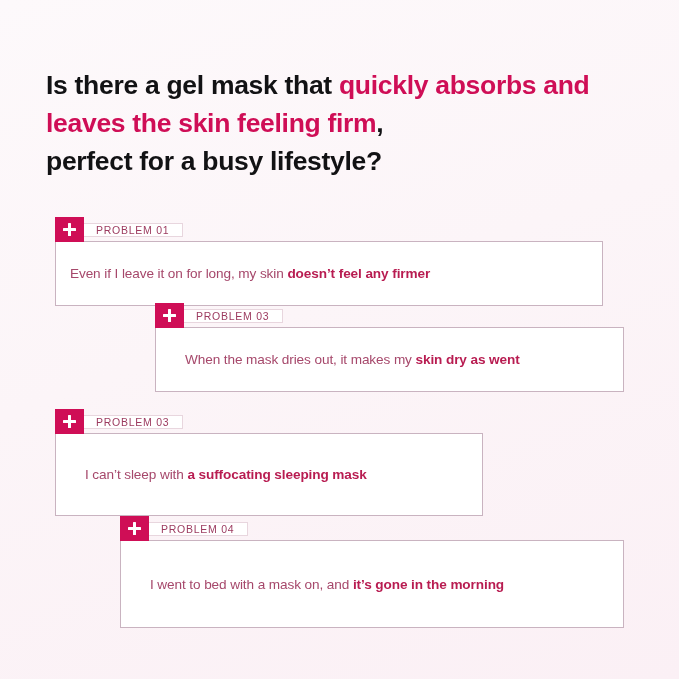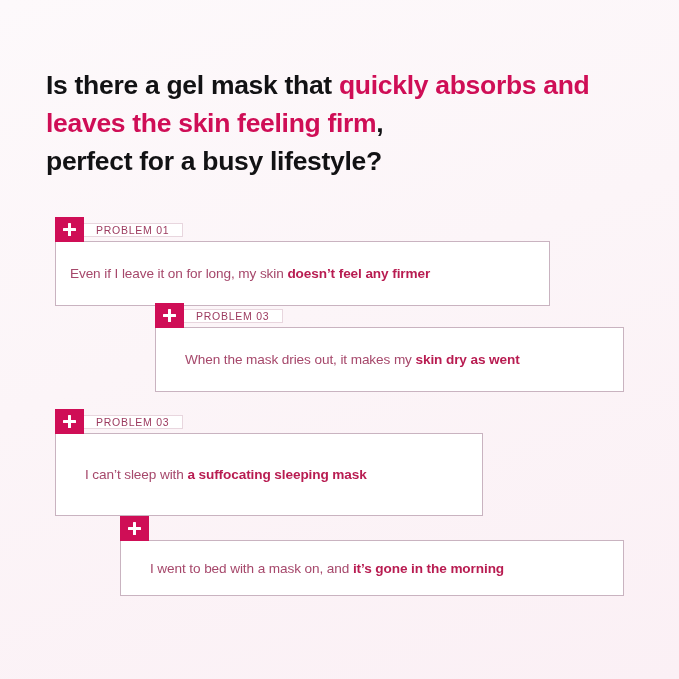--- a/index.html
+++ b/index.html
@@ -112,33 +112,33 @@
     letter-spacing: -0.1px;
     white-space: nowrap;
   }
   .card-text b {
     color: #b81c51;
     font-weight: 700;
   }
 
   
   #problem-1 { left: 55px;  top: 217px; }
-  #problem-1 .card { width: 495px; height: 65px; }
+  #problem-1 .card { width: 548px; height: 65px; }
   #problem-1 .card-text { margin-left: 14px; }
 
   #problem-2 { left: 155px; top: 303px; }
   #problem-2 .card { width: 469px; height: 65px; }
   #problem-2 .card-text { margin-left: 29px; }
 
   #problem-3 { left: 55px;  top: 409px; }
   #problem-3 .card { width: 428px; height: 83px; }
   #problem-3 .card-text { margin-left: 29px; }
 
   #problem-4 { left: 120px; top: 516px; }
-  #problem-4 .card { width: 504px; height: 56px; }
+  #problem-4 .card { width: 504px; height: 88px; }
   #problem-4 .card-text { margin-left: 29px; }
 </style>
 </head>
 <body>
 
 <div id="page">
 
   <h1 class="headline"><span>Is there a gel mask that </span><span class="hl">quickly absorbs and leaves the skin feeling firm</span><span>,</span><br><span>perfect for a busy lifestyle?</span></h1>
 
   <div class="problem" id="problem-1">
@@ -175,19 +175,20 @@
     <div class="card">
       <div class="card-text"><span>I can’t sleep with </span><b>a suffocating sleeping mask</b></div>
     </div>
   </div>
 
   <div class="problem" id="problem-4">
     <div class="tab">
       <div class="badge">
         <span class="plus-icon"></span>
       </div>
+      <div class="tab-label">PROBLEM 04</div>
     </div>
     <div class="card">
       <div class="card-text"><span>I went to bed with a mask on, and </span><b>it’s gone in the morning</b></div>
     </div>
   </div>
 
 </div>
 
 </body></html>

